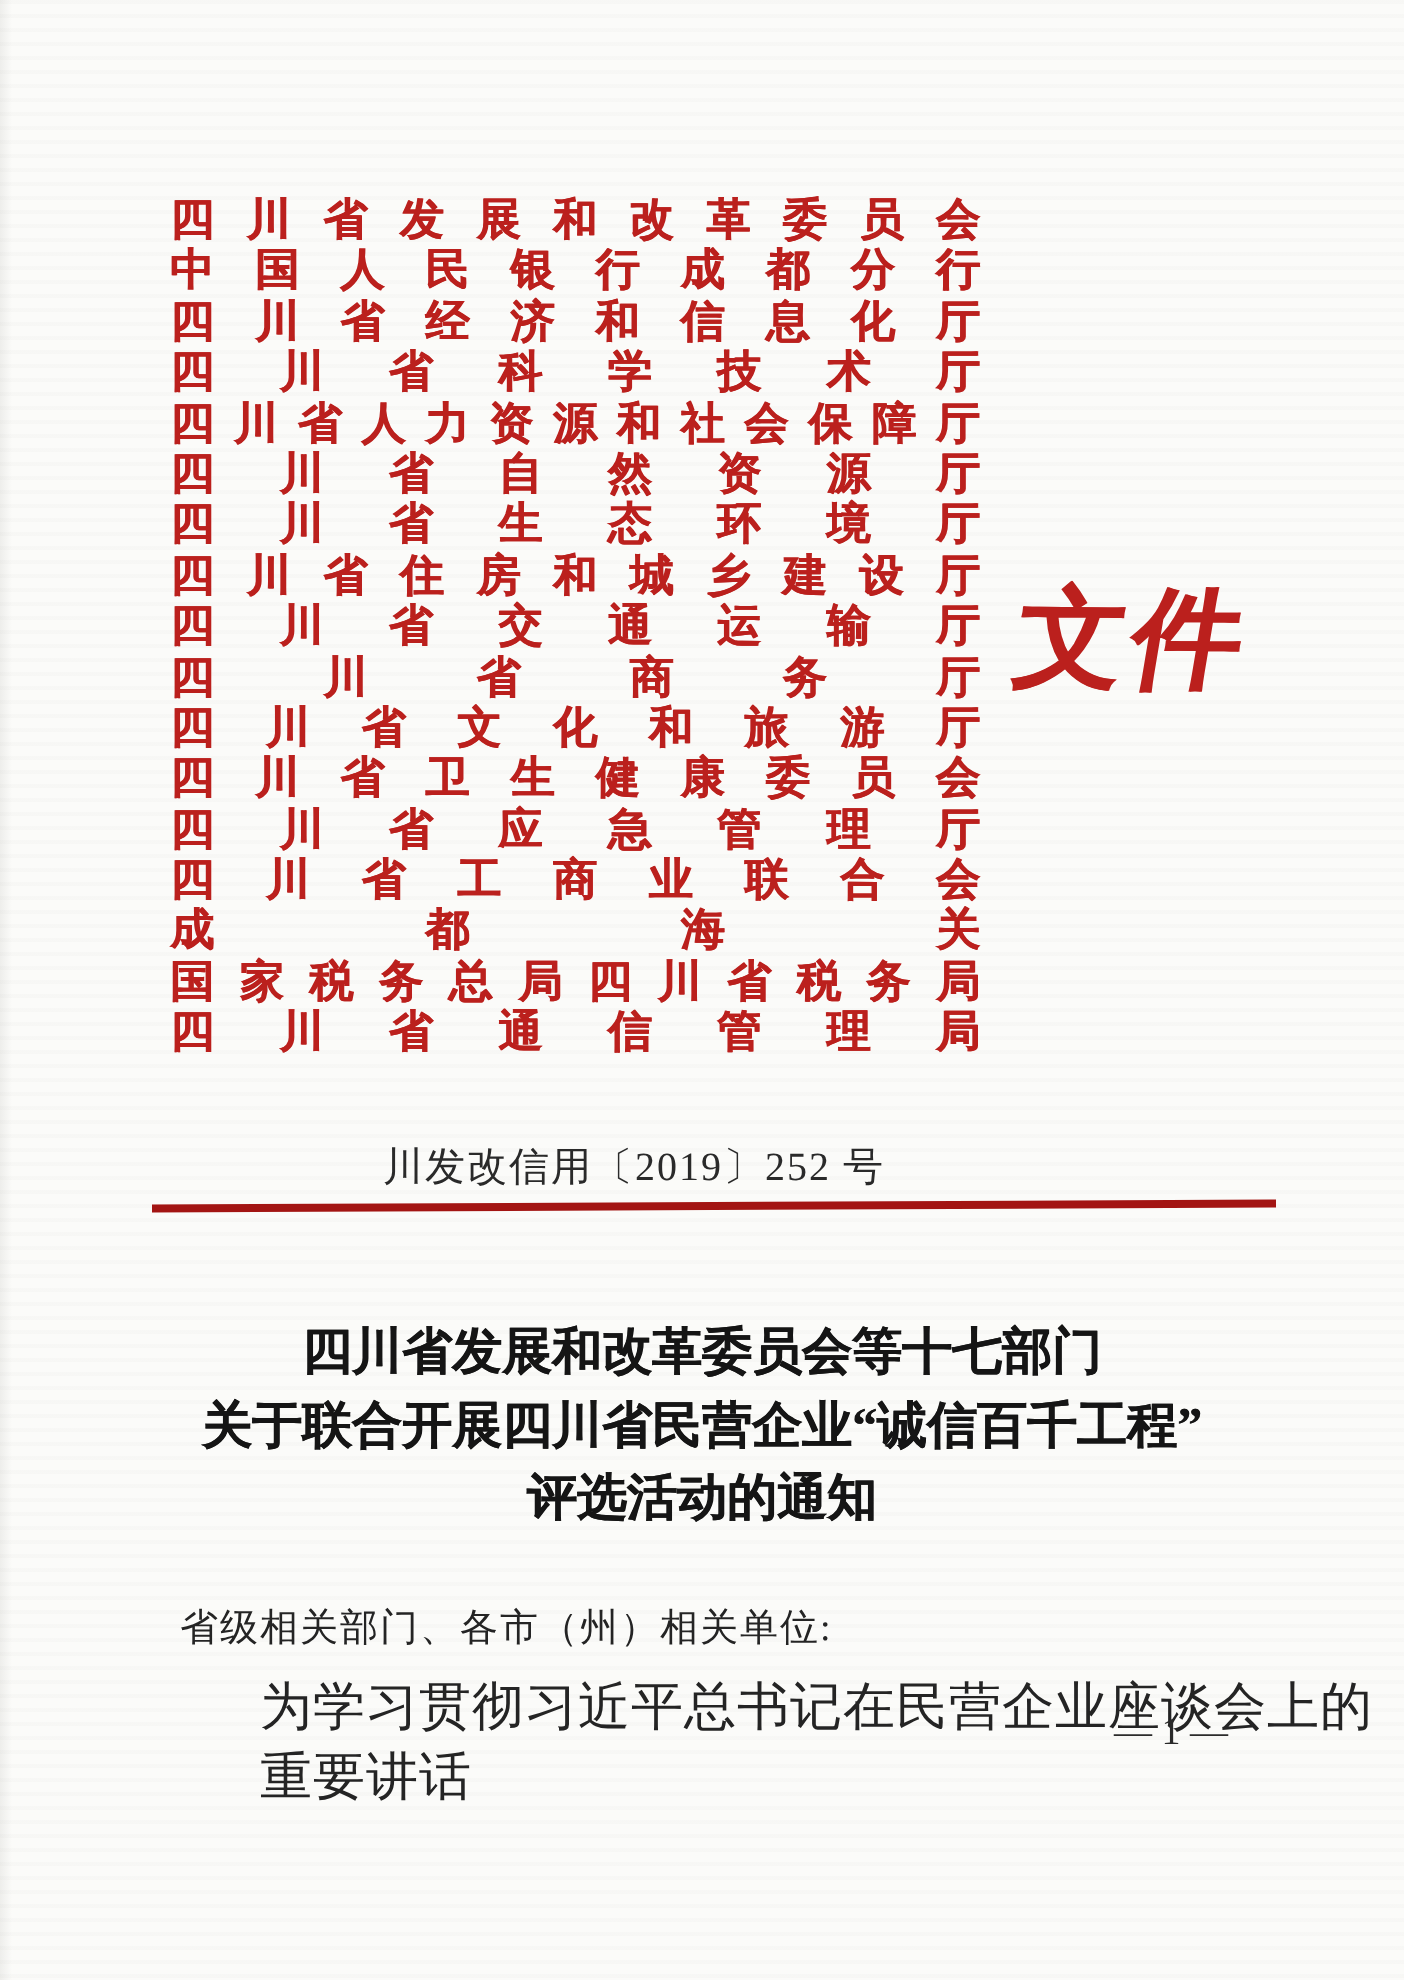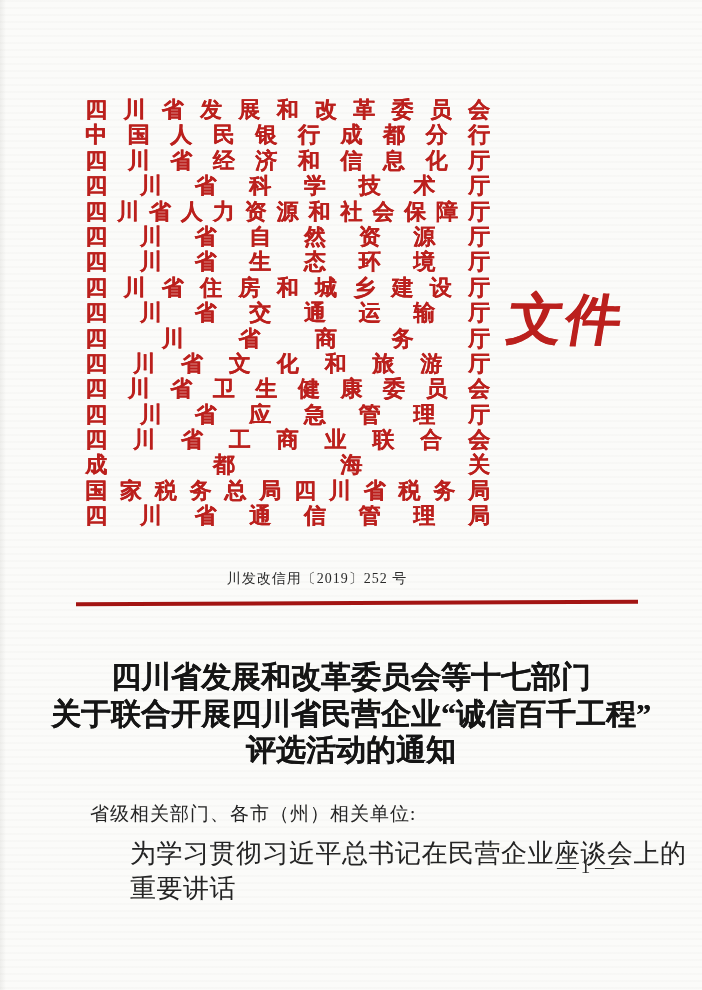--- a/index.html
+++ b/index.html
@@ -54,41 +54,41 @@
     transform: skewX(-9deg) rotate(0.5deg);
     text-shadow: 0.6px 0 0 currentColor;
     white-space: nowrap;
   }
   .doc-number {
     position: absolute;
     top: 570px;
     left: 0;
     width: 598px;
     text-align: center;
-    font-size: 14px;
+    font-size: 20px;
     letter-spacing: 1px;
     color: #2a2a2a;
     padding-left: 36px;
   }
   .red-divider {
     position: absolute;
     top: 601px;
     left: 76px;
     width: 562px;
     height: 4px;
     background: var(--divider-red, #a31513);
     transform: rotate(-0.25deg);
   }
   .doc-title {
     position: absolute;
     top: 659px;
     left: 0;
     width: 702px;
     text-align: center;
-    font-size: 30px;
+    font-size: 25px;
     font-weight: 700;
     line-height: 36.5px;
     color: #151515;
     text-shadow: 0.3px 0 0 currentColor;
   }
   .salutation {
     position: absolute;
     top: 801px;
     left: 90px;
     font-size: 19px;

